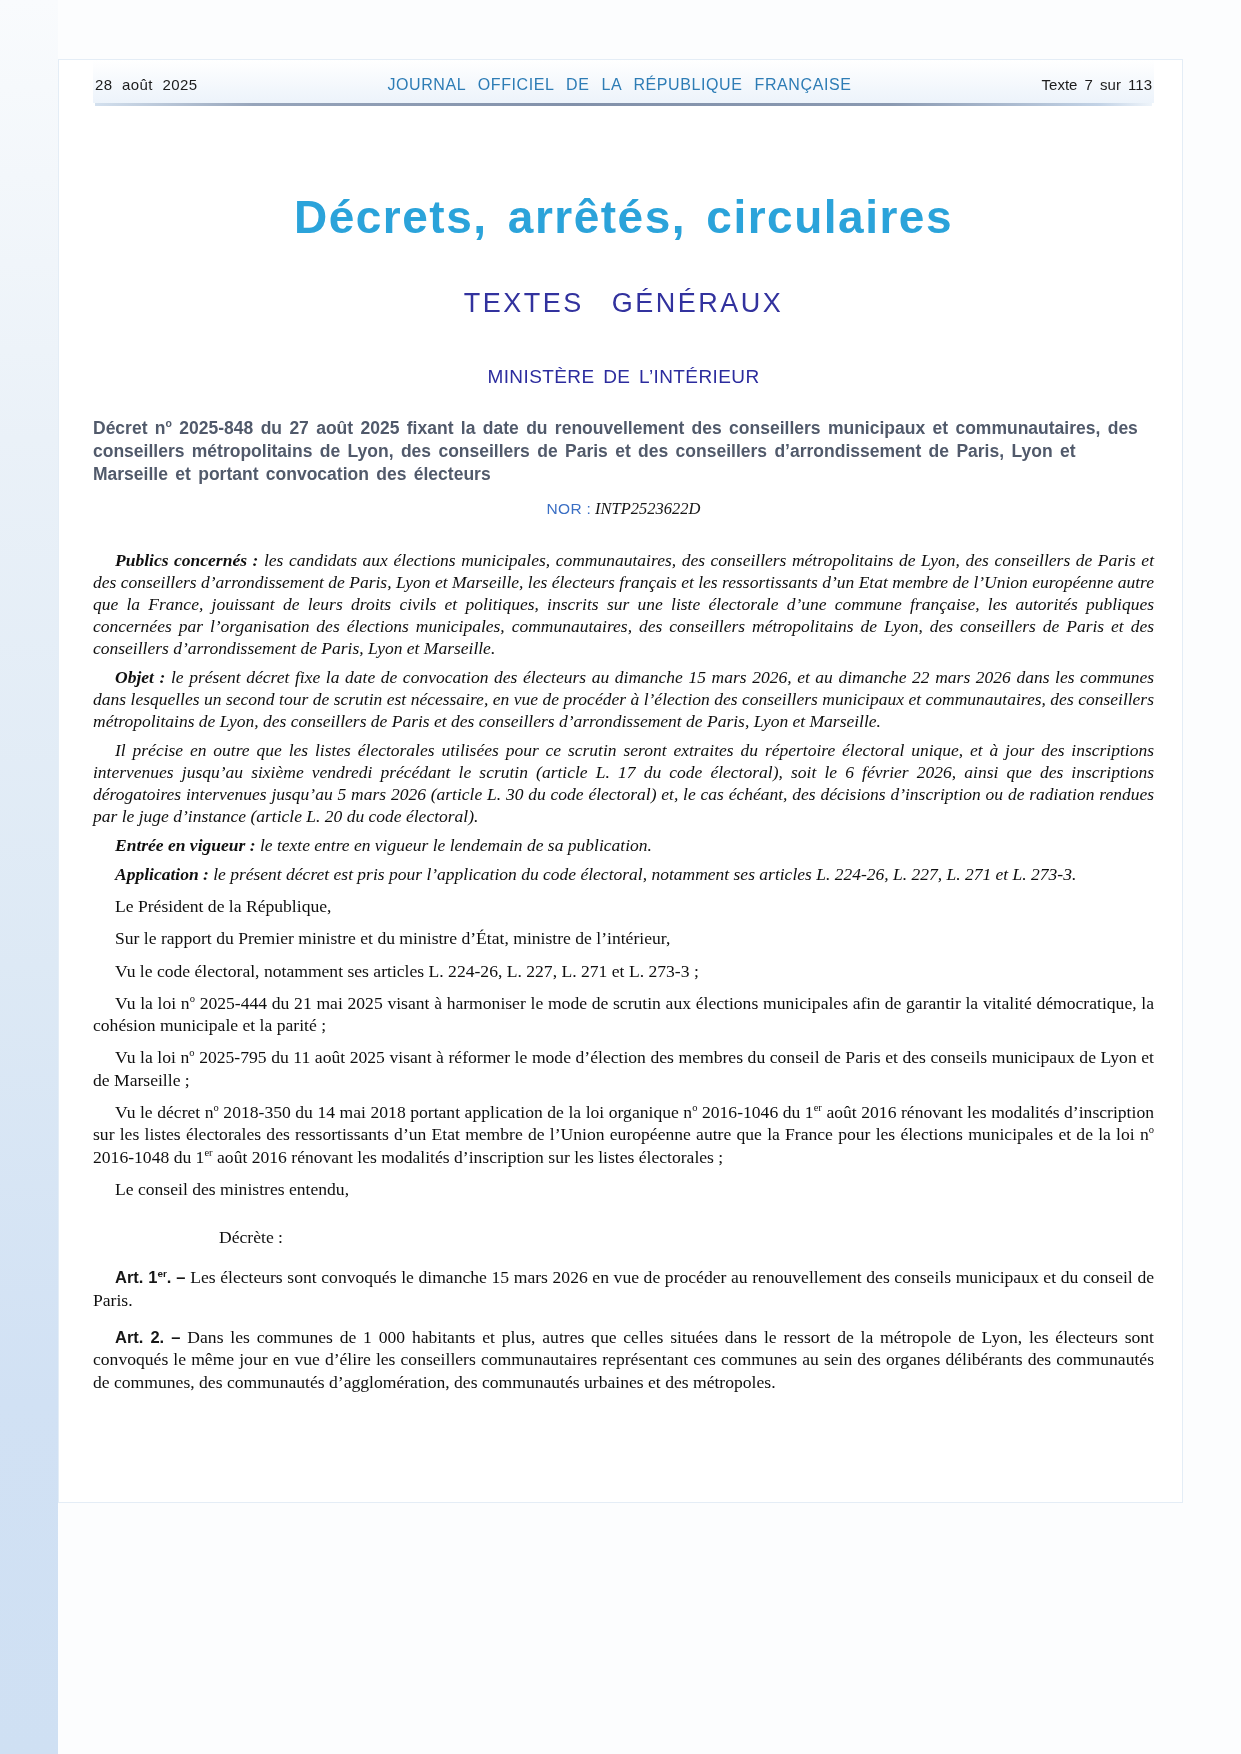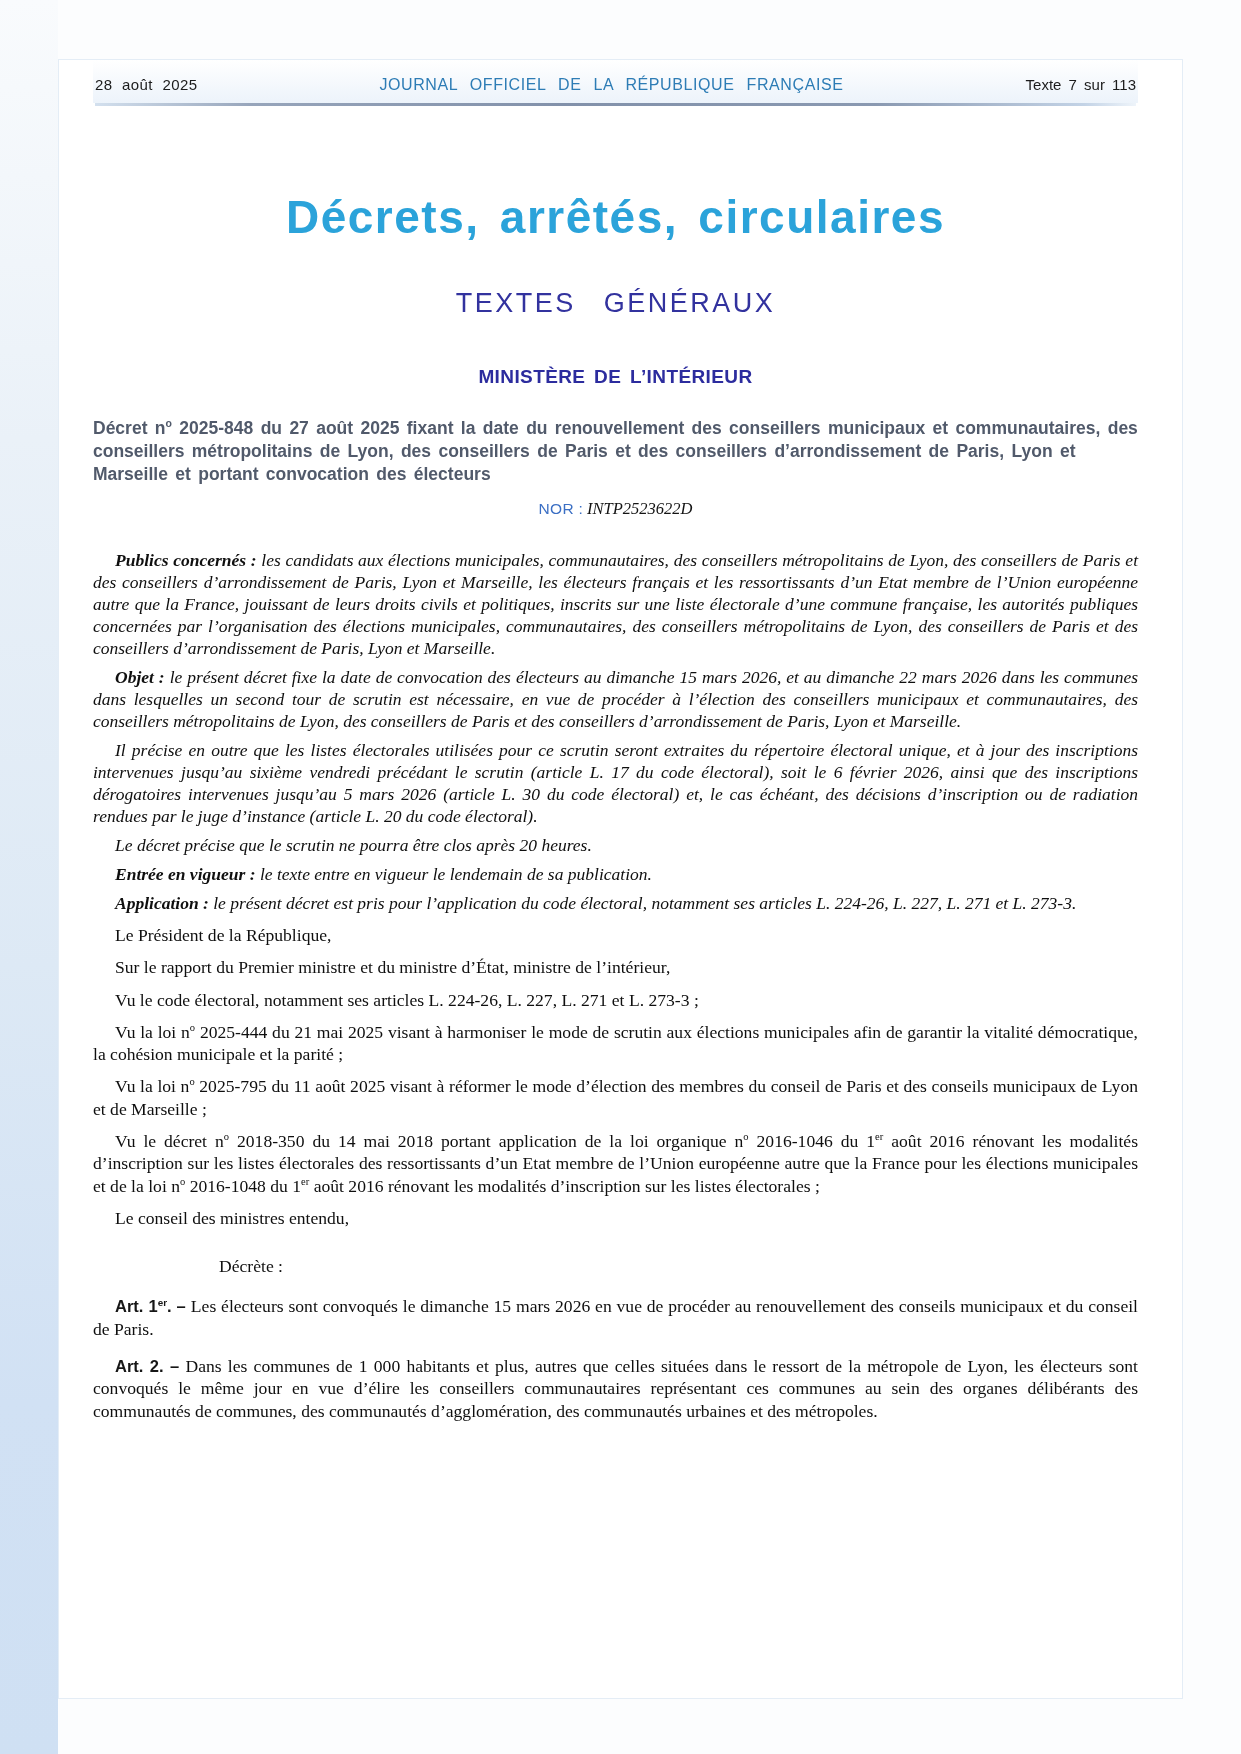--- a/index.html
+++ b/index.html
@@ -9,25 +9,25 @@
     font-family:"Liberation Serif","DejaVu Serif",serif;
     color:#121212;
     overflow:hidden;
     position:relative;
   }
   .left-strip{
     position:absolute;left:0;top:0;width:58px;height:1754px;
     background:linear-gradient(180deg,#f9fbfd 0%,#eaf1f8 25%,#dde9f5 55%,#d1e1f4 80%,#cfe0f3 100%);
   }
   .page{
-    position:absolute;left:58px;top:59px;width:1125px;height:1640px;
+    position:absolute;left:58px;top:59px;width:1125px;height:1444px;
     background:#ffffff;
     border:1px solid #e4edf6;
     box-sizing:border-box;
-    padding:0 44px 0 34px;
+    padding:0 28px 0 34px;
   }
   
   .page-header{
     display:flex;justify-content:space-between;align-items:baseline;
     padding:16px 2px 9px 2px;
     background:linear-gradient(180deg,rgba(242,247,252,0) 0%,rgba(233,241,250,0.85) 100%);
     font-family:"Liberation Sans","DejaVu Sans",sans-serif;
   }
   .h-date{font-size:15px;color:#1c1c1c;letter-spacing:0.4px;word-spacing:5px;}
   .h-journal{font-size:16px;color:#2d7cb5;letter-spacing:0.6px;word-spacing:7px;}
@@ -45,21 +45,21 @@
   }
   .subsection-title{
     margin:44px 0 0;text-align:center;
     font-family:"Liberation Sans","DejaVu Sans",sans-serif;
     font-weight:normal;font-size:27px;color:#32329e;
     letter-spacing:2.5px;word-spacing:18px;
   }
   .ministry{
     margin:47px 0 0;text-align:center;
     font-family:"Liberation Sans","DejaVu Sans",sans-serif;
-    font-weight:bold;font-size:19px;color:#2c2c9e;
+    font-weight:normal;font-size:19px;color:#2c2c9e;
     letter-spacing:0.4px;word-spacing:3px;
   }
   .decree-title{
     margin:29px 0 0;text-align:left;
     font-family:"Liberation Sans","DejaVu Sans",sans-serif;
     font-weight:bold;font-size:17.5px;line-height:23px;color:#515a6b;
     word-spacing:2.5px;
   }
   .nor-line{margin:13px 0 0;text-align:center;font-size:15.5px;}
   .nor-label{font-family:"Liberation Sans","DejaVu Sans",sans-serif;color:#3b6fc4;letter-spacing:0.3px;}
@@ -111,21 +111,20 @@
 
   <p class="nor-line">
     <span class="nor-label">NOR :</span>
     <span class="nor-code">INTP2523622D</span>
   </p>
 
   <div class="preamble" id="preamble">
       <p><span class="lead">Publics concernés :</span> les candidats aux élections municipales, communautaires, des conseillers métropolitains de Lyon, des conseillers de Paris et des conseillers d’arrondissement de Paris, Lyon et Marseille, les électeurs français et les ressortissants d’un Etat membre de l’Union européenne autre que la France, jouissant de leurs droits civils et politiques, inscrits sur une liste électorale d’une commune française, les autorités publiques concernées par l’organisation des élections municipales, communautaires, des conseillers métropolitains de Lyon, des conseillers de Paris et des conseillers d’arrondissement de Paris, Lyon et Marseille.</p>
       <p><span class="lead">Objet :</span> le présent décret fixe la date de convocation des électeurs au dimanche 15 mars 2026, et au dimanche 22 mars 2026 dans les communes dans lesquelles un second tour de scrutin est nécessaire, en vue de procéder à l’élection des conseillers municipaux et communautaires, des conseillers métropolitains de Lyon, des conseillers de Paris et des conseillers d’arrondissement de Paris, Lyon et Marseille.</p>
       <p>Il précise en outre que les listes électorales utilisées pour ce scrutin seront extraites du répertoire électoral unique, et à jour des inscriptions intervenues jusqu’au sixième vendredi précédant le scrutin (article L. 17 du code électoral), soit le 6 février 2026, ainsi que des inscriptions dérogatoires intervenues jusqu’au 5 mars 2026 (article L. 30 du code électoral) et, le cas échéant, des décisions d’inscription ou de radiation rendues par le juge d’instance (article L. 20 du code électoral).</p>
-      <p>Le décret précise que le scrutin ne pourra être clos après 20 heures.</p>
       <p><span class="lead">Entrée en vigueur :</span> le texte entre en vigueur le lendemain de sa publication.</p>
       <p><span class="lead">Application :</span> le présent décret est pris pour l’application du code électoral, notamment ses articles L. 224-26, L. 227, L. 271 et L. 273-3.</p>
     </div>
 
   <div class="recitals" id="recitals">
       <p>Le Président de la République,</p>
       <p>Sur le rapport du Premier ministre et du ministre d’État, ministre de l’intérieur,</p>
       <p>Vu le code électoral, notamment ses articles L. 224-26, L. 227, L. 271 et L. 273-3 ;</p>
       <p>Vu la loi n<sup>o</sup> 2025-444 du 21 mai 2025 visant à harmoniser le mode de scrutin aux élections municipales afin de garantir la vitalité démocratique, la cohésion municipale et la parité ;</p>
       <p>Vu la loi n<sup>o</sup> 2025-795 du 11 août 2025 visant à réformer le mode d’élection des membres du conseil de Paris et des conseils municipaux de Lyon et de Marseille ;</p>

